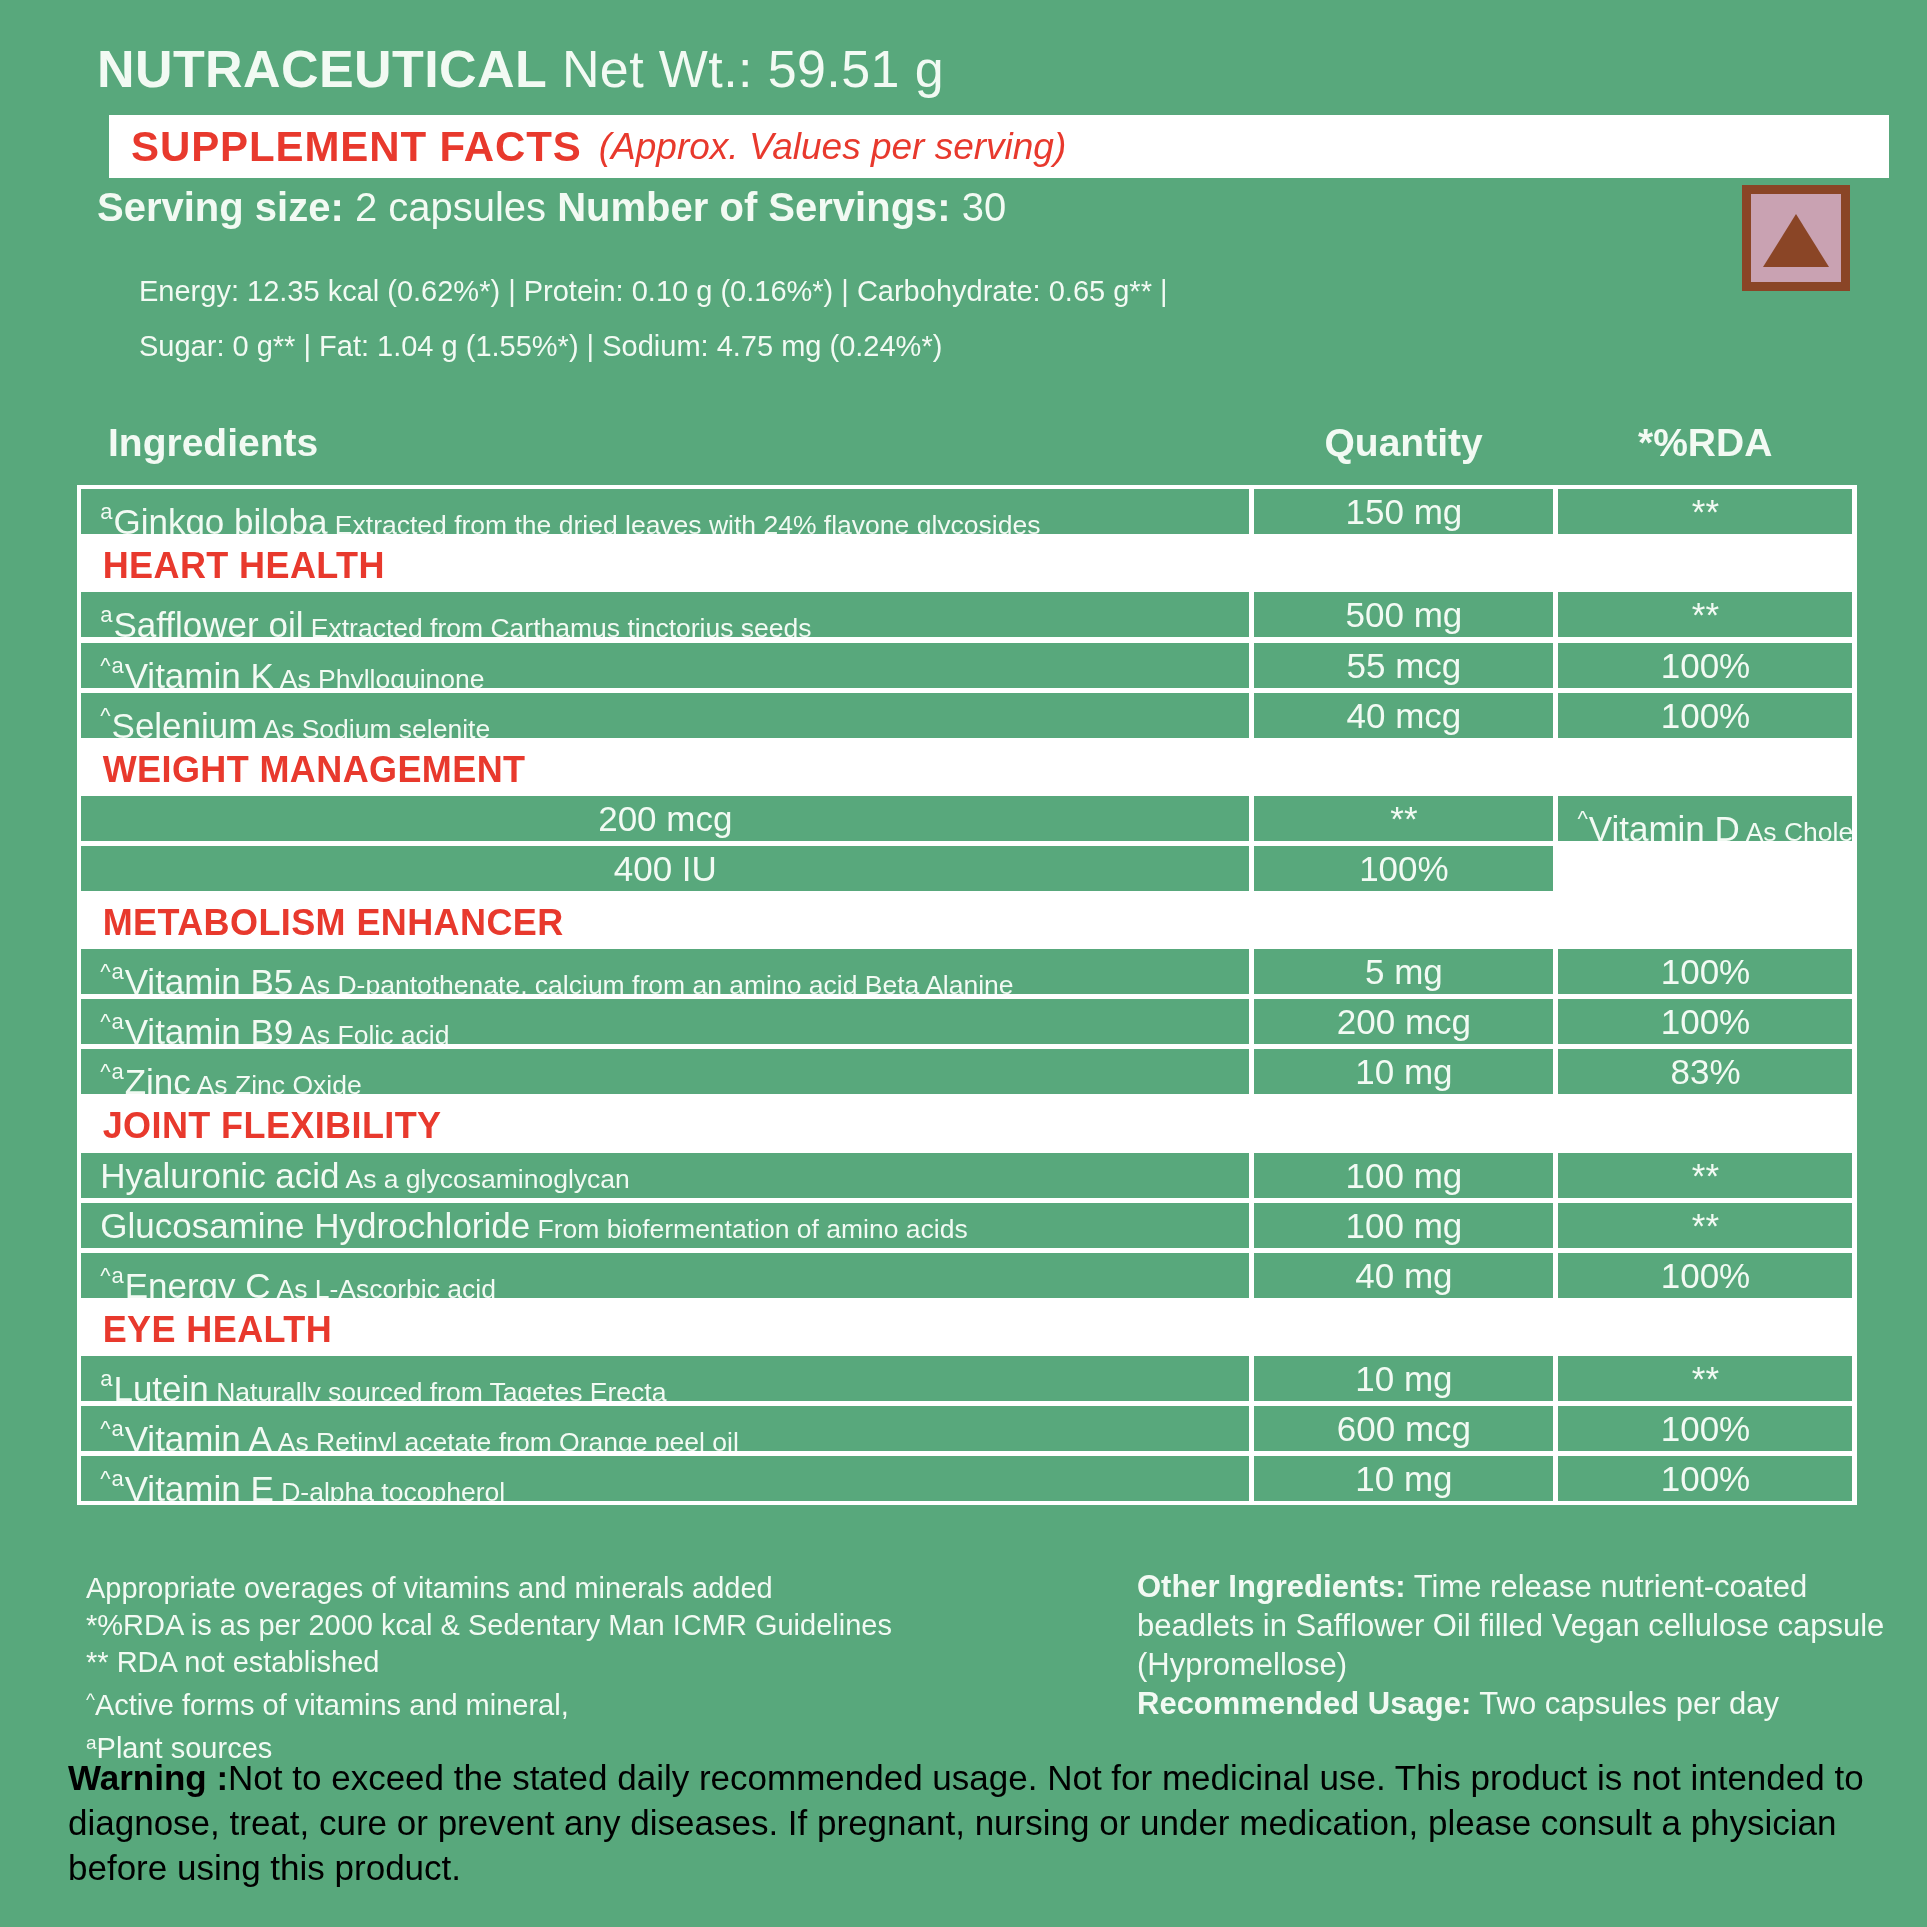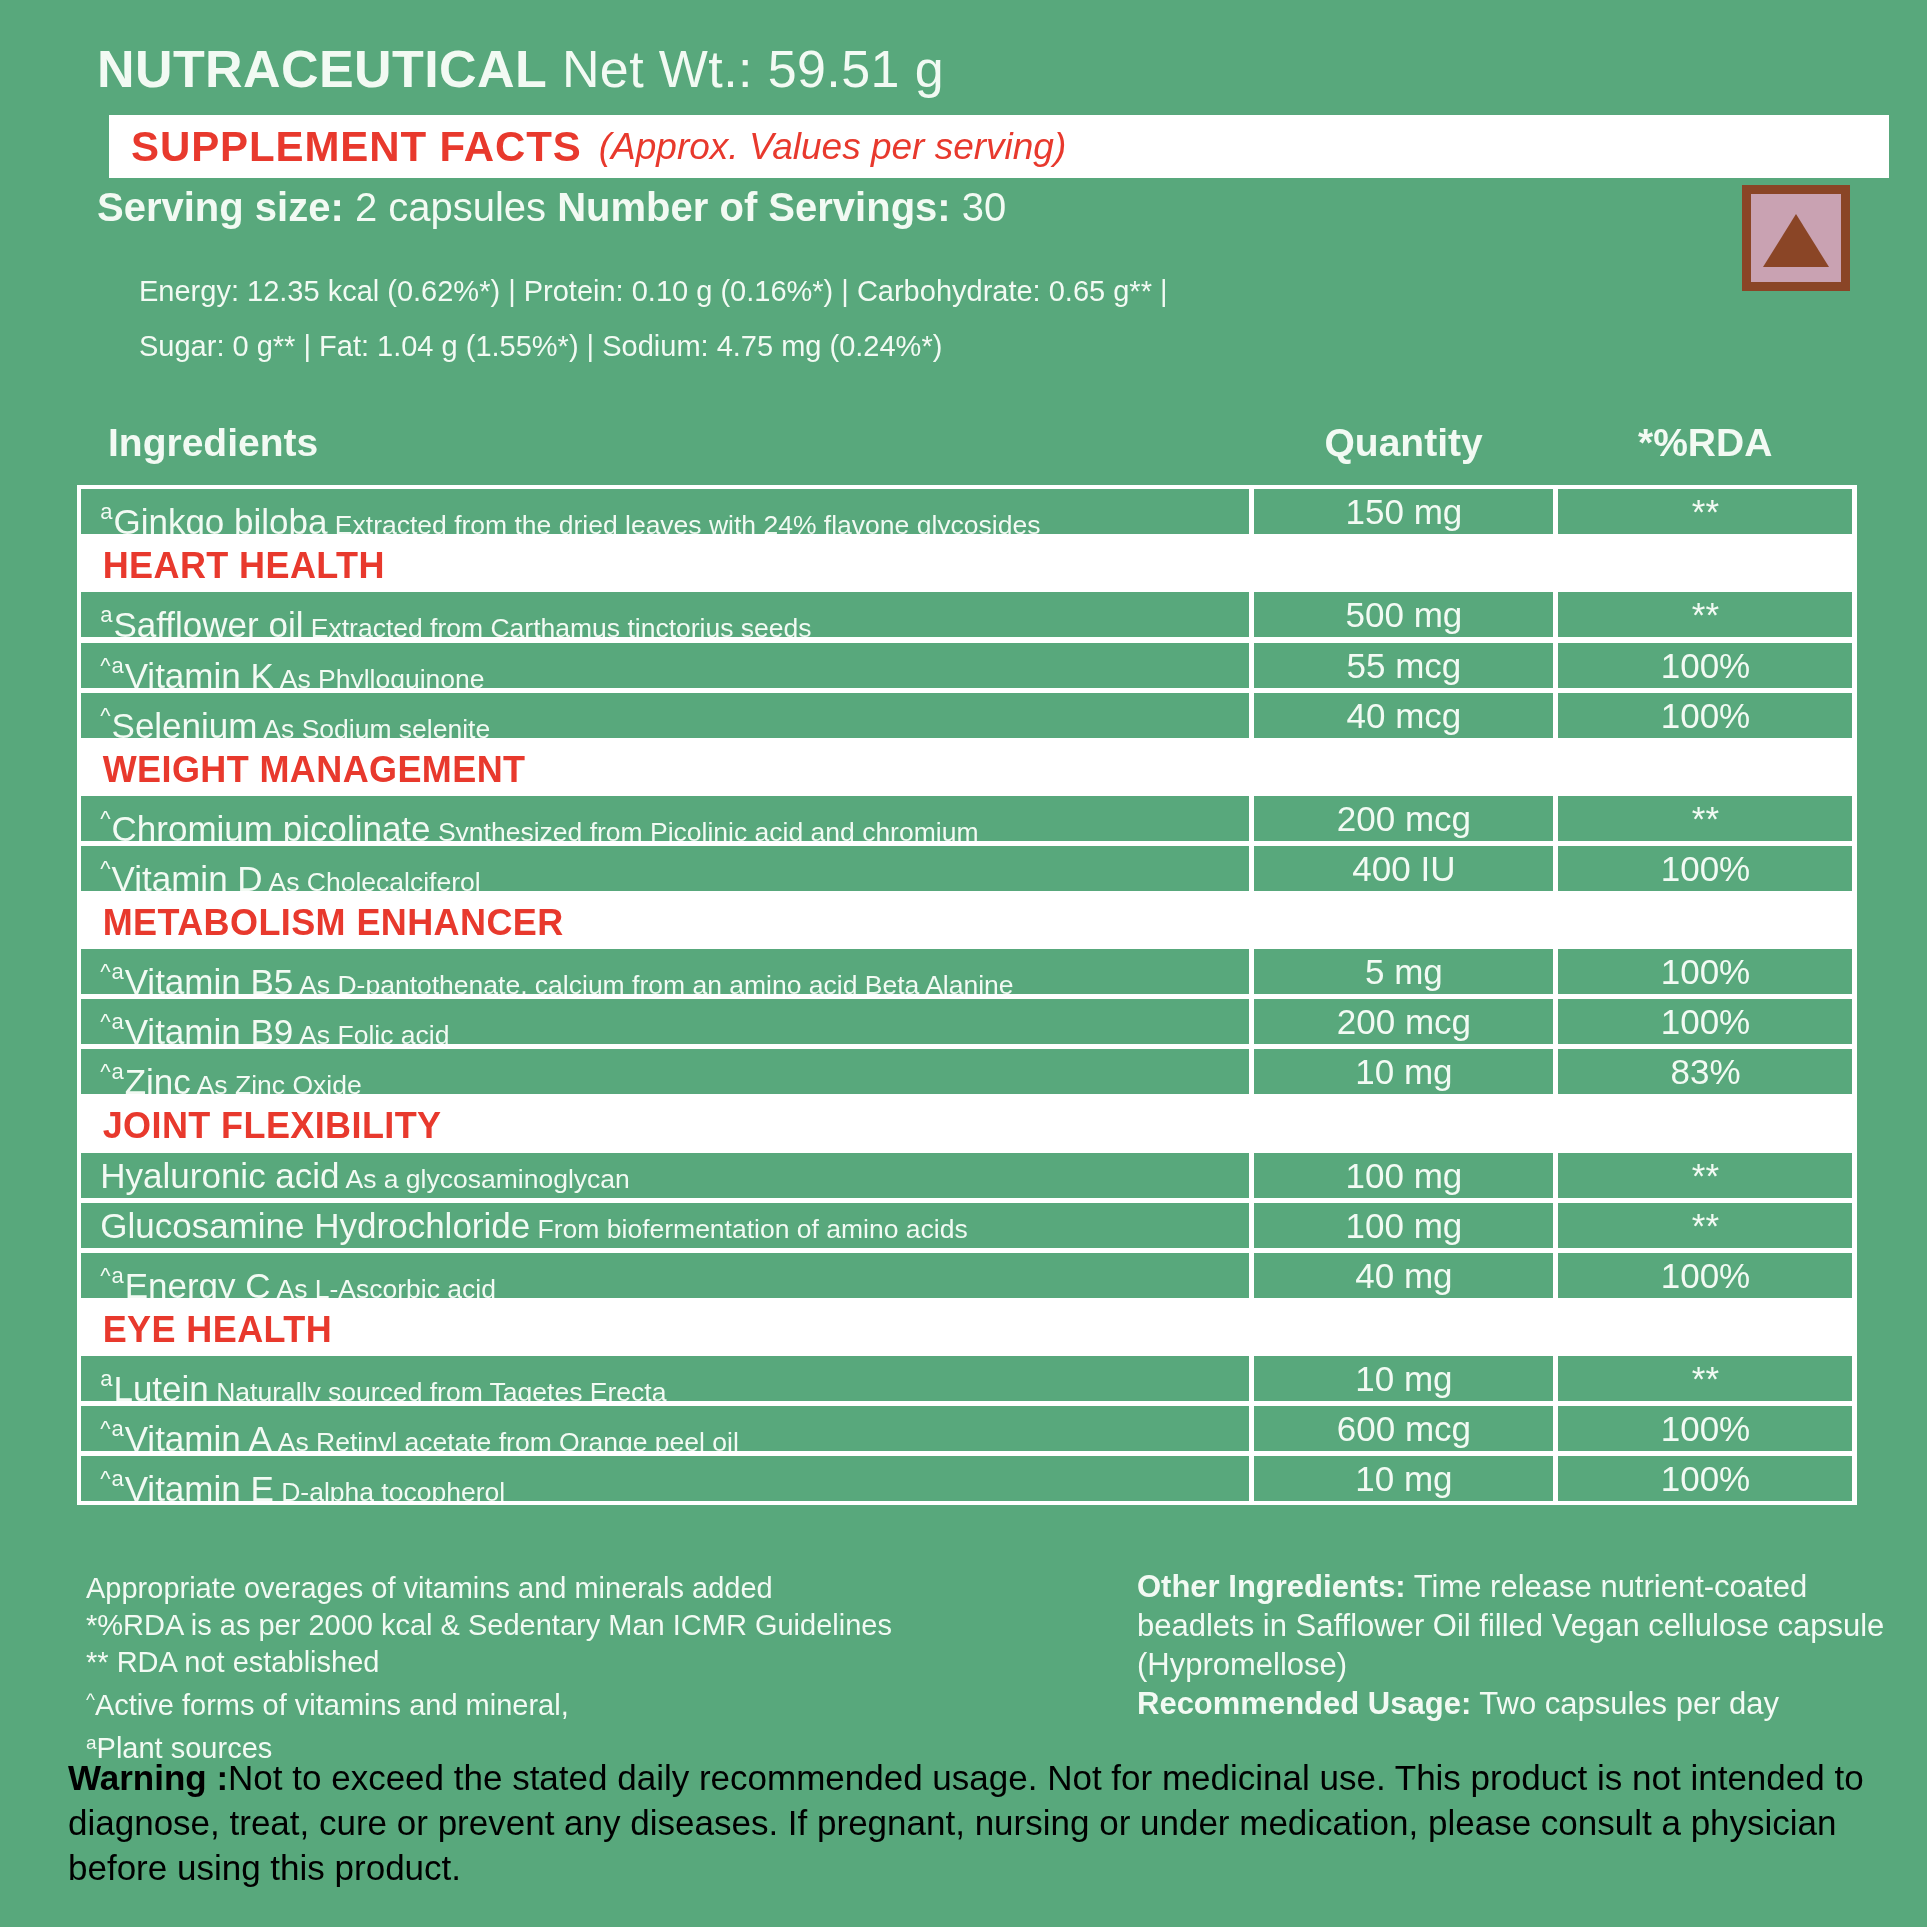--- a/index.html
+++ b/index.html
@@ -122,21 +122,20 @@
     <div class="cell c-name"><span class="pref">a</span><span class="ing-name">Safflower oil</span><span class="ing-desc"> Extracted from Carthamus tinctorius seeds</span></div>
     <div class="cell c-qty">500 mg</div>
     <div class="cell c-rda">**</div>
     <div class="cell c-name"><span class="pref">^a</span><span class="ing-name">Vitamin K</span><span class="ing-desc"> As Phylloquinone</span></div>
     <div class="cell c-qty">55 mcg</div>
     <div class="cell c-rda">100%</div>
     <div class="cell c-name"><span class="pref">^</span><span class="ing-name">Selenium</span><span class="ing-desc"> As Sodium selenite</span></div>
     <div class="cell c-qty">40 mcg</div>
     <div class="cell c-rda">100%</div>
     <div class="sec-row">WEIGHT MANAGEMENT</div>
-    <div class="cell c-name"><span class="pref">^</span><span class="ing-name">Chromium picolinate</span><span class="ing-desc"> Synthesized from Picolinic acid and chromium</span></div>
     <div class="cell c-qty">200 mcg</div>
     <div class="cell c-rda">**</div>
     <div class="cell c-name"><span class="pref">^</span><span class="ing-name">Vitamin D</span><span class="ing-desc"> As Cholecalciferol</span></div>
     <div class="cell c-qty">400 IU</div>
     <div class="cell c-rda">100%</div>
     <div class="sec-row">METABOLISM ENHANCER</div>
     <div class="cell c-name"><span class="pref">^a</span><span class="ing-name">Vitamin B5</span><span class="ing-desc"> As D-pantothenate, calcium from an amino acid Beta Alanine</span></div>
     <div class="cell c-qty">5 mg</div>
     <div class="cell c-rda">100%</div>
     <div class="cell c-name"><span class="pref">^a</span><span class="ing-name">Vitamin B9</span><span class="ing-desc"> As Folic acid</span></div>

